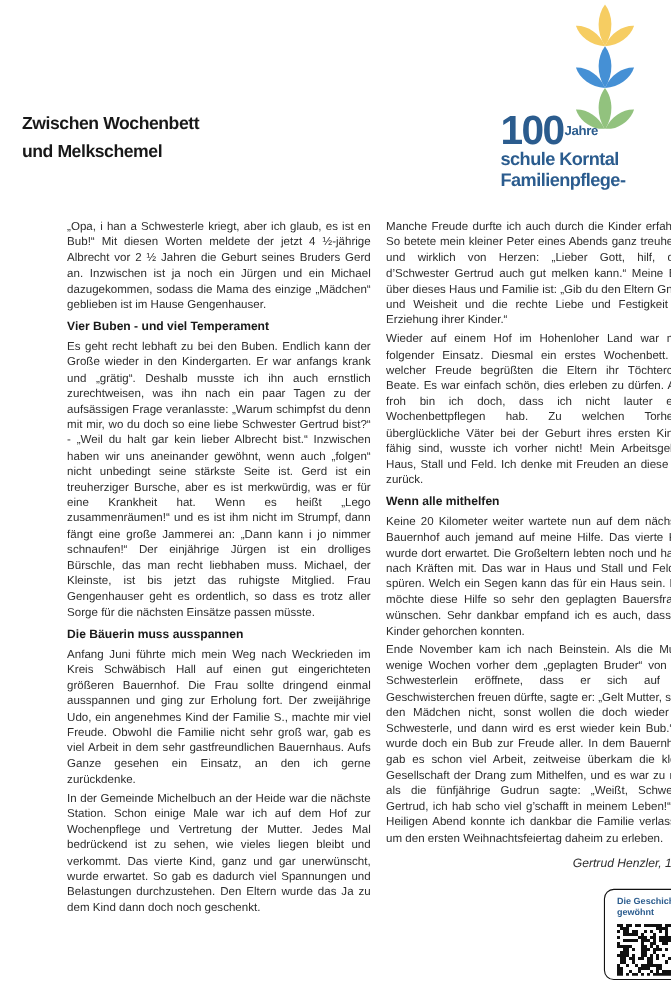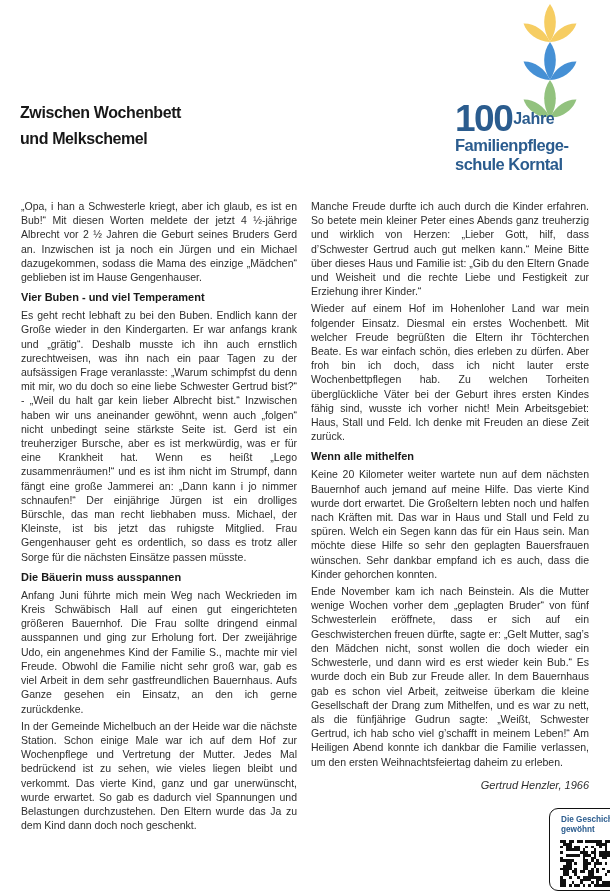--- a/index.html
+++ b/index.html
@@ -17,25 +17,25 @@
     font-size:16px;line-height:26px;font-weight:bold;
     letter-spacing:-0.4px;color:#181818;
   }
   .petals{position:absolute;left:521px;top:3px;width:58px;height:114px;}
   .logo-text{
     position:absolute;left:455px;top:102px;width:136px;
     color:#2b5c8e;font-weight:bold;
   }
   .logo-100-row{display:flex;align-items:center;}
   .logo-100{font-size:37px;line-height:34px;letter-spacing:-1.5px;}
-  .logo-jahre{font-size:16px;letter-spacing:-0.3px;margin-left:1px;}
+  .logo-jahre{font-size:12px;letter-spacing:-0.3px;margin-left:1px;}
   .logo-line{font-size:16.5px;line-height:18.5px;letter-spacing:-0.5px;}
 
   
-  .col{position:absolute;top:199px;}
+  .col{position:absolute;top:199px;margin-left:40px;}
   .col-left{left:21px;width:276px;}
   .col-right{left:311px;width:278px;}
   .col p.body{
     margin:0 0 3px 0;
     font-size:10.5px;line-height:14.2px;
     text-align:justify;color:#2d2d2d;
   }
   .col h3.subhead{
     margin:7px 0 4px 0;
     font-size:11px;line-height:13px;
@@ -84,22 +84,22 @@
       <path d="M0,0 C-8,-13 -7.5,-28 0,-38 C7.5,-28 8,-13 0,0 Z" transform="translate(29,39) rotate(-55) scale(0.85)"></path>
       <path d="M0,0 C-8,-13 -7.5,-28 0,-38 C7.5,-28 8,-13 0,0 Z" transform="translate(29,39) rotate(55) scale(0.85)"></path>
     </g>
   </svg>
 
   <div class="logo-text">
     <div class="logo-100-row">
       <span class="logo-100">100</span>
       <span class="logo-jahre">Jahre</span>
     </div>
+    <div class="logo-line">schule Korntal</div>
     <div class="logo-line">Familienpflege-</div>
-    <div class="logo-line">schule Korntal</div>
   </div>
 
   <div class="col col-left">
     <p class="body">„Opa, i han a Schwesterle kriegt, aber ich glaub, es ist en Bub!“ Mit diesen Worten meldete der jetzt 4 ½-jährige Albrecht vor 2 ½ Jahren die Geburt seines Bruders Gerd an. Inzwischen ist ja noch ein Jürgen und ein Michael dazugekommen, sodass die Mama des einzige „Mädchen“ geblieben ist im Hause Gengenhauser.</p>
     <h3 class="subhead">Vier Buben - und viel Temperament</h3>
     <p class="body">Es geht recht lebhaft zu bei den Buben. Endlich kann der Große wieder in den Kindergarten. Er war anfangs krank und „grätig“. Deshalb musste ich ihn auch ernstlich zurechtweisen, was ihn nach ein paar Tagen zu der aufsässigen Frage veranlasste: „Warum schimpfst du denn mit mir, wo du doch so eine liebe Schwester Gertrud bist?“ - „Weil du halt gar kein lieber Albrecht bist.“ Inzwischen haben wir uns aneinander gewöhnt, wenn auch „folgen“ nicht unbedingt seine stärkste Seite ist. Gerd ist ein treuherziger Bursche, aber es ist merkwürdig, was er für eine Krankheit hat. Wenn es heißt „Lego zusammenräumen!“ und es ist ihm nicht im Strumpf, dann fängt eine große Jammerei an: „Dann kann i jo nimmer schnaufen!“ Der einjährige Jürgen ist ein drolliges Bürschle, das man recht liebhaben muss. Michael, der Kleinste, ist bis jetzt das ruhigste Mitglied. Frau Gengenhauser geht es ordentlich, so dass es trotz aller Sorge für die nächsten Einsätze passen müsste.</p>
     <h3 class="subhead">Die Bäuerin muss ausspannen</h3>
     <p class="body">Anfang Juni führte mich mein Weg nach Weckrieden im Kreis Schwäbisch Hall auf einen gut eingerichteten größeren Bauernhof. Die Frau sollte dringend einmal ausspannen und ging zur Erholung fort. Der zweijährige Udo, ein angenehmes Kind der Familie S., machte mir viel Freude. Obwohl die Familie nicht sehr groß war, gab es viel Arbeit in dem sehr gastfreundlichen Bauernhaus. Aufs Ganze gesehen ein Einsatz, an den ich gerne zurückdenke.</p>
     <p class="body">In der Gemeinde Michelbuch an der Heide war die nächste Station. Schon einige Male war ich auf dem Hof zur Wochenpflege und Vertretung der Mutter. Jedes Mal bedrückend ist zu sehen, wie vieles liegen bleibt und verkommt. Das vierte Kind, ganz und gar unerwünscht, wurde erwartet. So gab es dadurch viel Spannungen und Belastungen durchzustehen. Den Eltern wurde das Ja zu dem Kind dann doch noch geschenkt.</p>
   </div>

